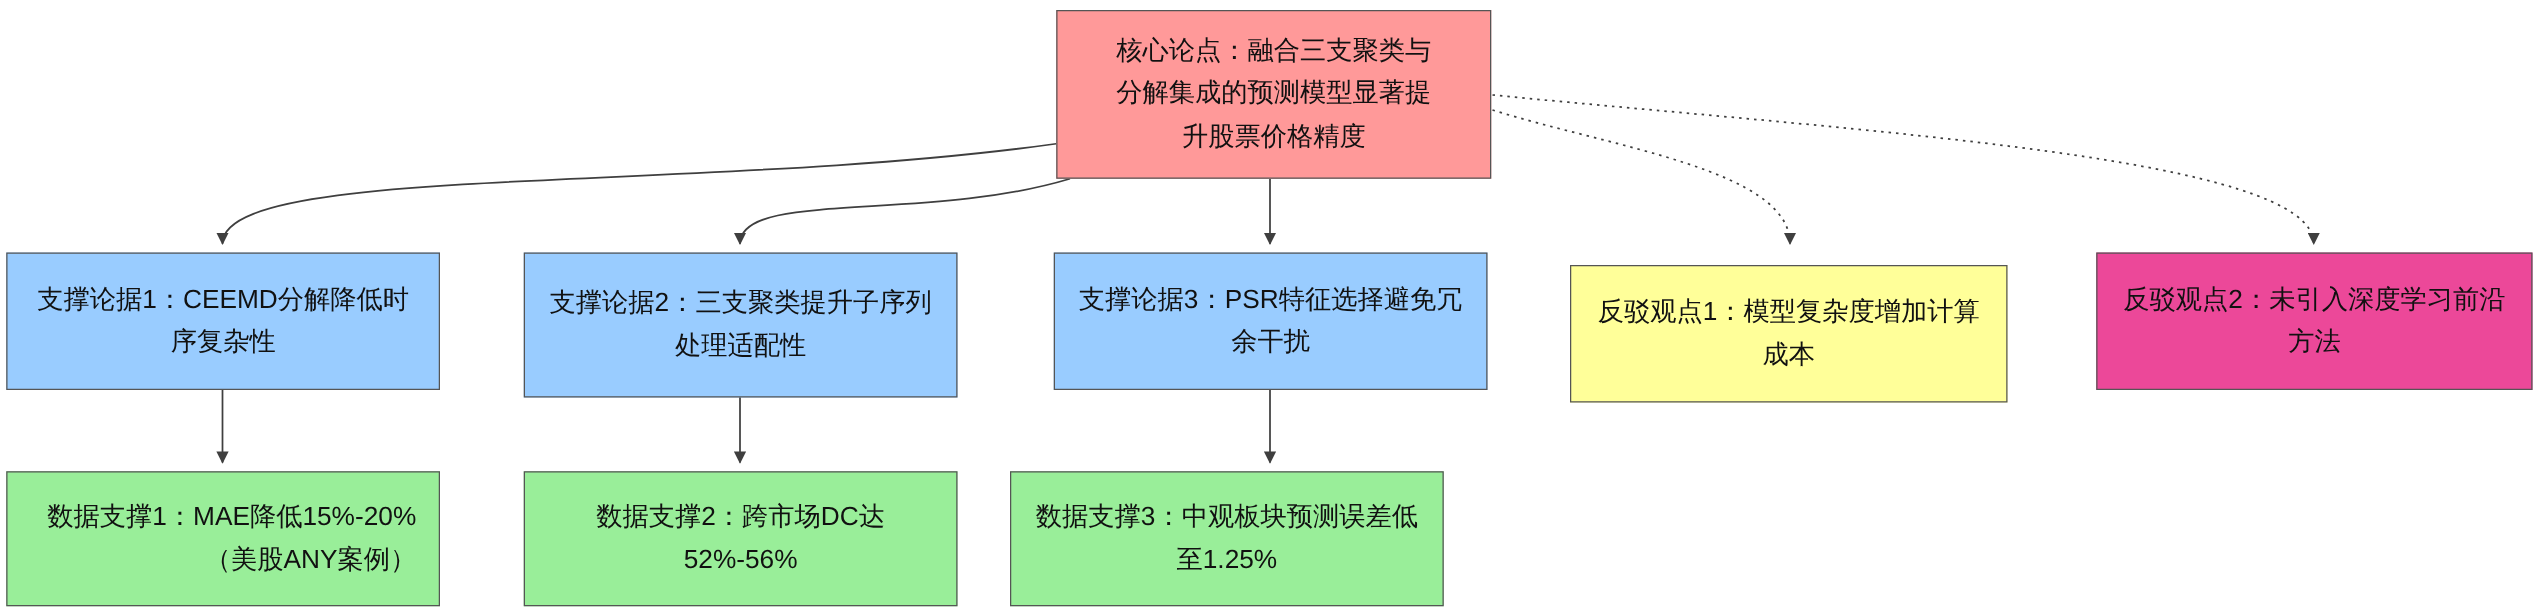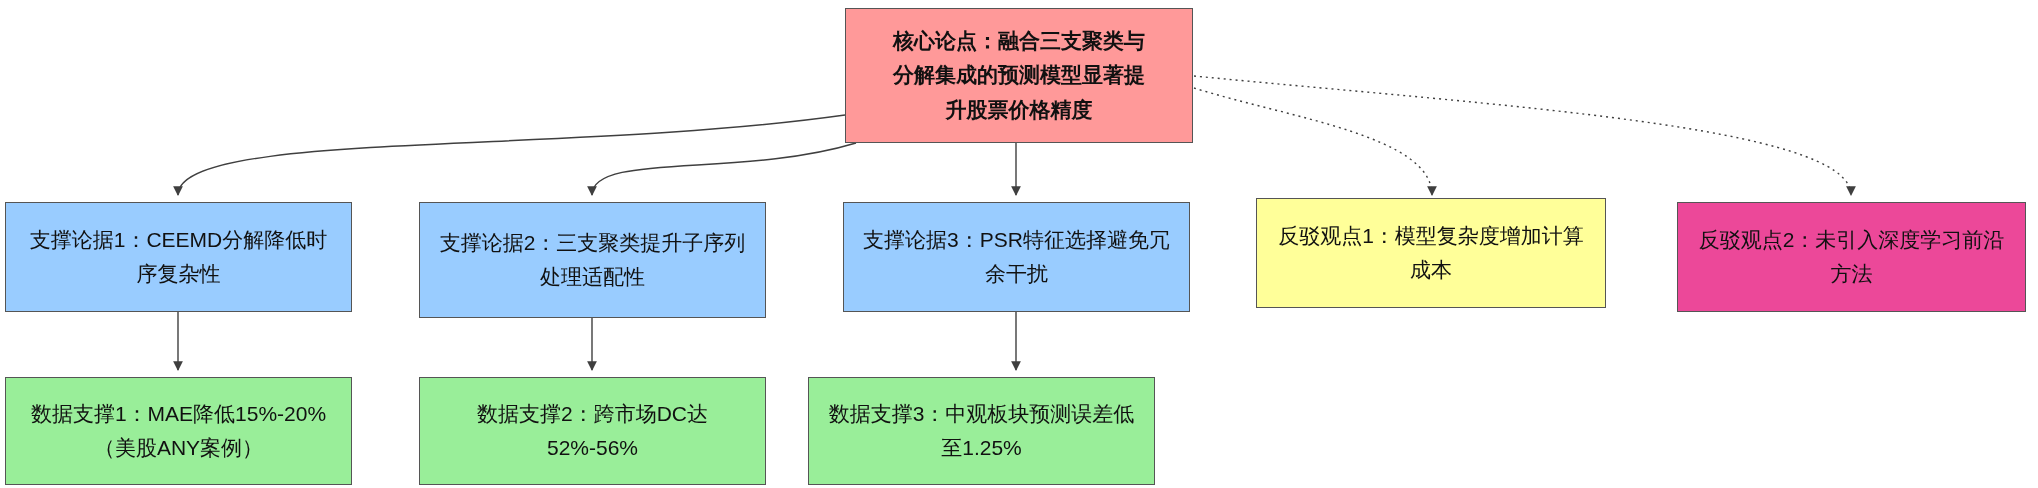--- a/index.html
+++ b/index.html
@@ -25,21 +25,21 @@
     display: flex;
     align-items: center;
     justify-content: center;
     text-align: center;
     color: #111111;
     font-size: 21px;
     line-height: 1.62;
     padding: 4px 18px;
   }
   .node .label { display: block; }
-  .node-root { padding: 4px 40px; font-weight: bold; }
+  .node-root { padding: 4px 40px; }
 </style>
 </head>
 <body>
 
 <div class="canvas">
 
   <svg class="edges-layer" width="2038" height="488" viewBox="0 0 2038 488" xmlns="http://www.w3.org/2000/svg">
     <defs>
       <marker id="arrowhead" viewBox="0 0 10 10" refX="9" refY="5" markerWidth="7" markerHeight="7" orient="auto-start-reverse">
         <path d="M0,0 L10,5 L0,10 z" fill="#3f3f3f"></path>
@@ -64,29 +64,29 @@
   </div>
 
   <div class="node" style="left: 419px; top: 202px; width: 347px; height: 116px; background-color: rgb(153, 204, 255);">
     <span class="label">支撑论据2：三支聚类提升子序列处理适配性</span>
   </div>
 
   <div class="node" style="left: 843px; top: 202px; width: 347px; height: 110px; background-color: rgb(153, 204, 255);">
     <span class="label">支撑论据3：PSR特征选择避免冗余干扰</span>
   </div>
 
-  <div class="node" style="left: 1256px; top: 198px; width: 350px; height: 110px; background-color: rgb(255, 255, 153);">
+  <div class="node" style="left: 1256px; top: 212px; width: 350px; height: 110px; background-color: rgb(255, 255, 153);">
     <span class="label">反驳观点1：模型复杂度增加计算成本</span>
   </div>
 
   <div class="node" style="left: 1677px; top: 202px; width: 349px; height: 110px; background-color: #ec4899;">
     <span class="label">反驳观点2：未引入深度学习前沿方法</span>
   </div>
 
-  <div class="node" style="left: 5px; top: 377px; width: 347px; height: 108px; background-color: rgb(153, 238, 153);">
+  <div class="node" style="left: 5px; top: 377px; width: 347px; height: 108px; background-color: rgb(153, 238, 153); text-align: right;">
     <span class="label">数据支撑1：MAE降低15%-20%（美股ANY案例）</span>
   </div>
 
   <div class="node" style="left: 419px; top: 377px; width: 347px; height: 108px; background-color: rgb(153, 238, 153);">
     <span class="label">数据支撑2：跨市场DC达52%-56%</span>
   </div>
 
   <div class="node" style="left: 808px; top: 377px; width: 347px; height: 108px; background-color: rgb(153, 238, 153);">
     <span class="label">数据支撑3：中观板块预测误差低至1.25%</span>
   </div>

